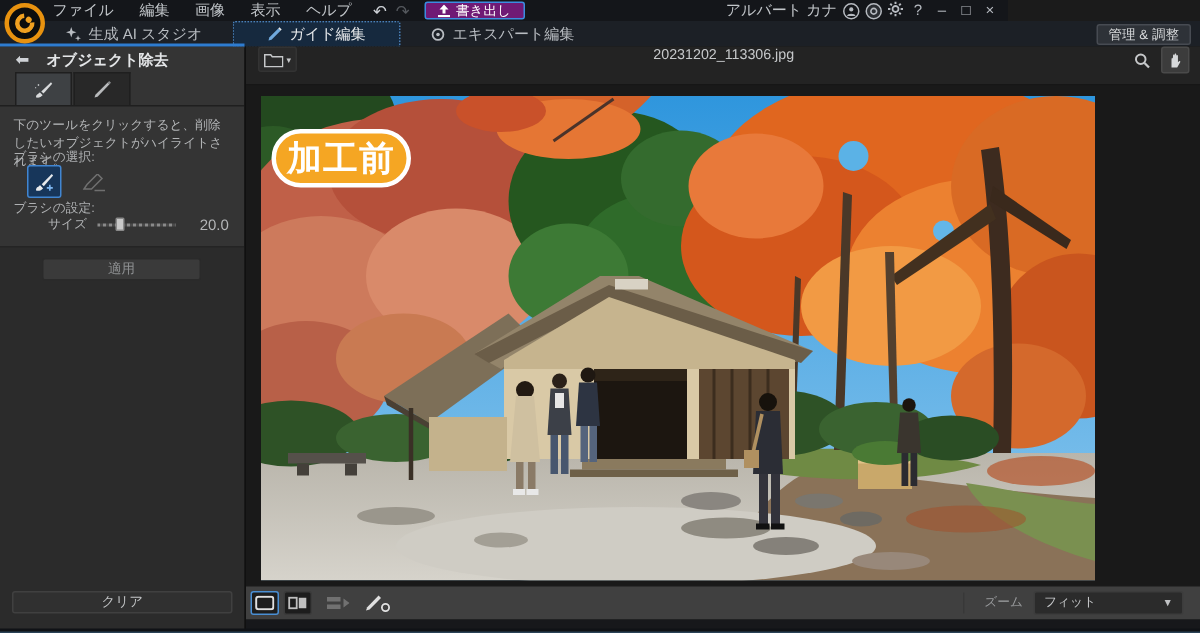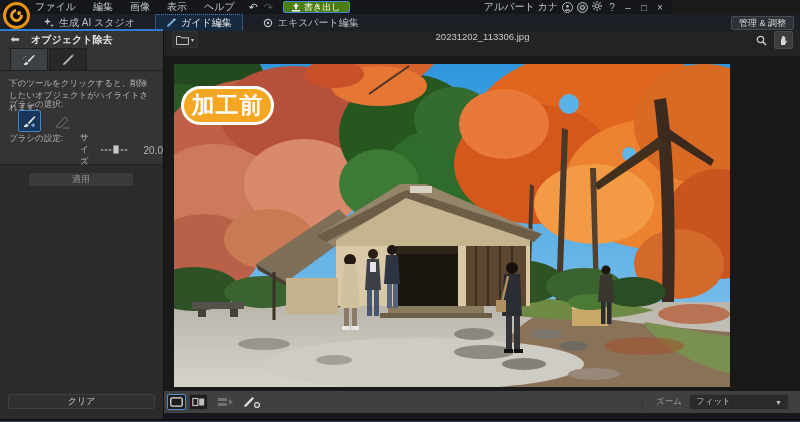--- a/index.html
+++ b/index.html
@@ -19,30 +19,30 @@
           display:flex; align-items:center; justify-content:center; }
   .logo .swirl { width:13px; height:13px; border-radius:50%; border:3px solid #f0a020;
           border-top-color:transparent; transform:rotate(40deg); position:relative; }
   .logo .swirl:after { content:""; position:absolute; left:2px; top:-2px; width:4px; height:4px;
           border-radius:50%; background:#f0a020; }
   .menus { display:flex; gap:17px; margin-left:35px; color:#c2c6ca; }
   .menus span { cursor:default; }
   .histbtns { display:flex; gap:6px; margin-left:14px; font-size:11px; }
   .histbtns .undo { color:#cfd3d8; }
   .histbtns .redo { color:#55595e; }
-  .export-btn { margin-left:10px; height:12px; background:#4d7c0f; border:1px solid #3c8ce0;
+  .export-btn { margin-left:10px; height:12px; background:#701a75; border:1px solid #3c8ce0;
           border-radius:2px; color:#fff; display:flex; align-items:center; gap:4px;
           padding:0 8px; font-size:9px; }
   .r1-right { margin-left:auto; display:flex; align-items:center; gap:4px; padding-right:6px; color:#c2c6ca; }
   .winicon { color:#b6bac0; font-size:10px; width:12px; text-align:center; }
   .circ-ic { width:11px; height:11px; border-radius:50%; border:1px solid #b6bac0;
           display:flex; align-items:center; justify-content:center; }
   .tabs2 { display:flex; align-items:center; gap:14px; margin-left:38px; height:100%; }
   .mode-tab { display:flex; align-items:center; gap:5px; color:#b9bdc2; padding:1px 6px; }
-  .mode-tab.active { background:#16293e; border:1px dotted #4a80b8; border-radius:2px; color:#e8eaec; padding:1px 10px; }
+  .mode-tab.active { background:#16293e; border:1px dotted #4a80b8; border-radius:2px; color:#e8eaec; padding:1px 22px; }
   .manage-btn { margin-left:auto; margin-right:6px; height:14px; background:#2e3238;
           border:1px solid #474b52; border-radius:2px; color:#d6d8da;
           display:flex; align-items:center; gap:8px; padding:0 7px; font-size:9px;flex-direction:column; }
   .accent-underline { position:absolute; left:0; top:29px; width:163px; height:2px; background:#2e7cd0; z-index:4; }
   
   .panel { position:absolute; left:0; top:31px; width:163px; height:391px; background:#343434; }
   .panel-lower { position:absolute; left:0; top:133px; width:163px; height:258px; background:#2b2b2b; border-top:1px solid #242424; }
   .panel-head { position:absolute; left:0; top:0; width:163px; height:17px; display:flex; align-items:center; }
   .back-btn { width:20px; height:13px; margin-left:5px; display:flex; align-items:center; justify-content:center;
           color:#cfd2d6; font-size:11px; }
@@ -51,21 +51,21 @@
   .ptab { width:38px; height:22px; background:#282828; border:1px solid #1f1f1f; border-bottom:none;
           display:flex; align-items:center; justify-content:center; }
   .ptab.active { background:#3e4144; }
   .ptab-strip { position:absolute; left:0; top:39px; width:163px; height:1px; background:#1f1f1f; }
   .pdesc { position:absolute; left:9px; top:46px; width:146px; font-size:8.5px; line-height:12px; color:#b4b6b8; }
   .plabel { position:absolute; left:9px; font-size:8.5px; color:#aeb0b2; }
   .brush-btn { position:absolute; left:18px; top:79px; width:23px; height:22px; background:#17365a;
           border:1px solid #4186d2; border-radius:2px; display:flex; align-items:center; justify-content:center; }
   .eraser-ic { position:absolute; left:55px; top:84px; opacity:.38; }
   .slider-row { position:absolute; left:0; top:113px; width:163px; height:12px; display:flex; align-items:center; }
-  .slider-label { margin-left:80px; font-size:8.5px; color:#b4b6b8; }
+  .slider-label { margin-left:32px; font-size:8.5px; color:#b4b6b8; }
   .slider-track { position:relative; margin-left:7px; width:52px; height:2px;
           background:repeating-linear-gradient(90deg,#8a8a8a 0 2px,#4a4a4a 2px 4px); }
   .slider-handle { position:absolute; left:12px; top:-4px; width:6px; height:9px; background:#c8c8c8;
           border:1px solid #8a8a8a; border-radius:1px; }
   .slider-value { margin-left:16px; font-size:10px; color:#b4b6b8; }
   .apply-btn { position:absolute; left:28px; top:141px; width:106px; height:15px; background:#3a3a3a;
           border:1px solid #2a2a2a; border-radius:2px; color:#8e9092; font-size:9px;
           display:flex; align-items:center; justify-content:center; }
   .clear-btn { position:absolute; left:8px; top:363px; width:147px; height:15px; background:#303030;
           border:1px solid #404040; border-radius:2px; color:#c2c4c6; font-size:9px;

